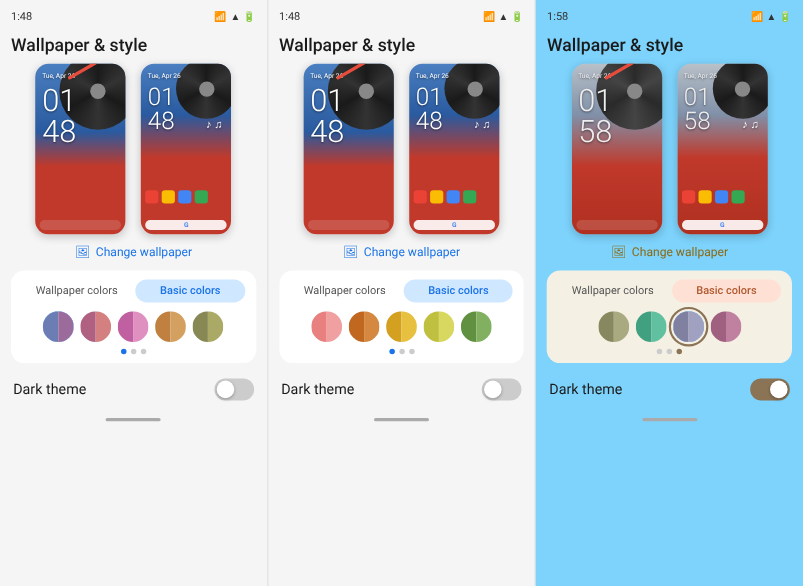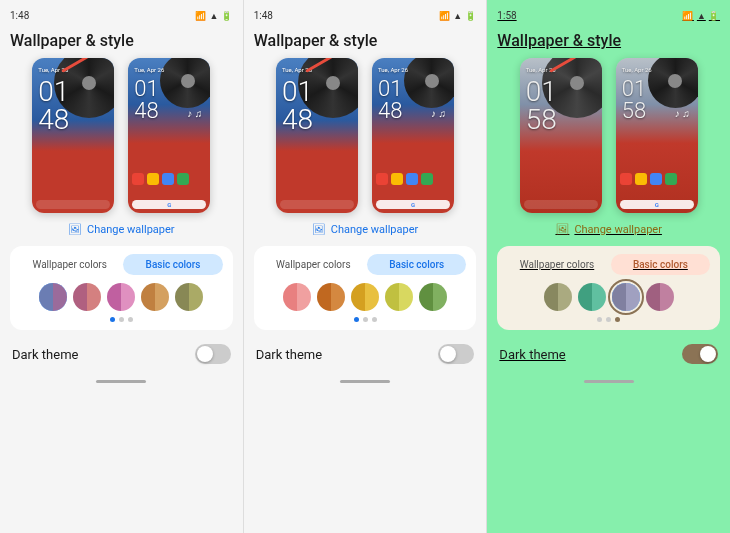--- a/index.html
+++ b/index.html
@@ -17,21 +17,21 @@
       height: 533px;
       padding: 8px 10px;
       display: flex;
       flex-direction: column;
       gap: 8px;
       overflow: hidden;
     }
 
     .phone-panel.panel-1 { background: #f5f5f5; }
     .phone-panel.panel-2 { background: #f5f5f5; border-left: 1px solid #ddd; border-right: 1px solid #ddd; }
-    .phone-panel.panel-3 { background: #86efac; text-decoration: underline; }
+    .phone-panel.panel-3 { background: #7dd3fc; }
 
     .status-bar {
       display: flex;
       justify-content: space-between;
       align-items: center;
       font-size: 10px;
       color: #333;
       padding: 2px 0;
     }
 

